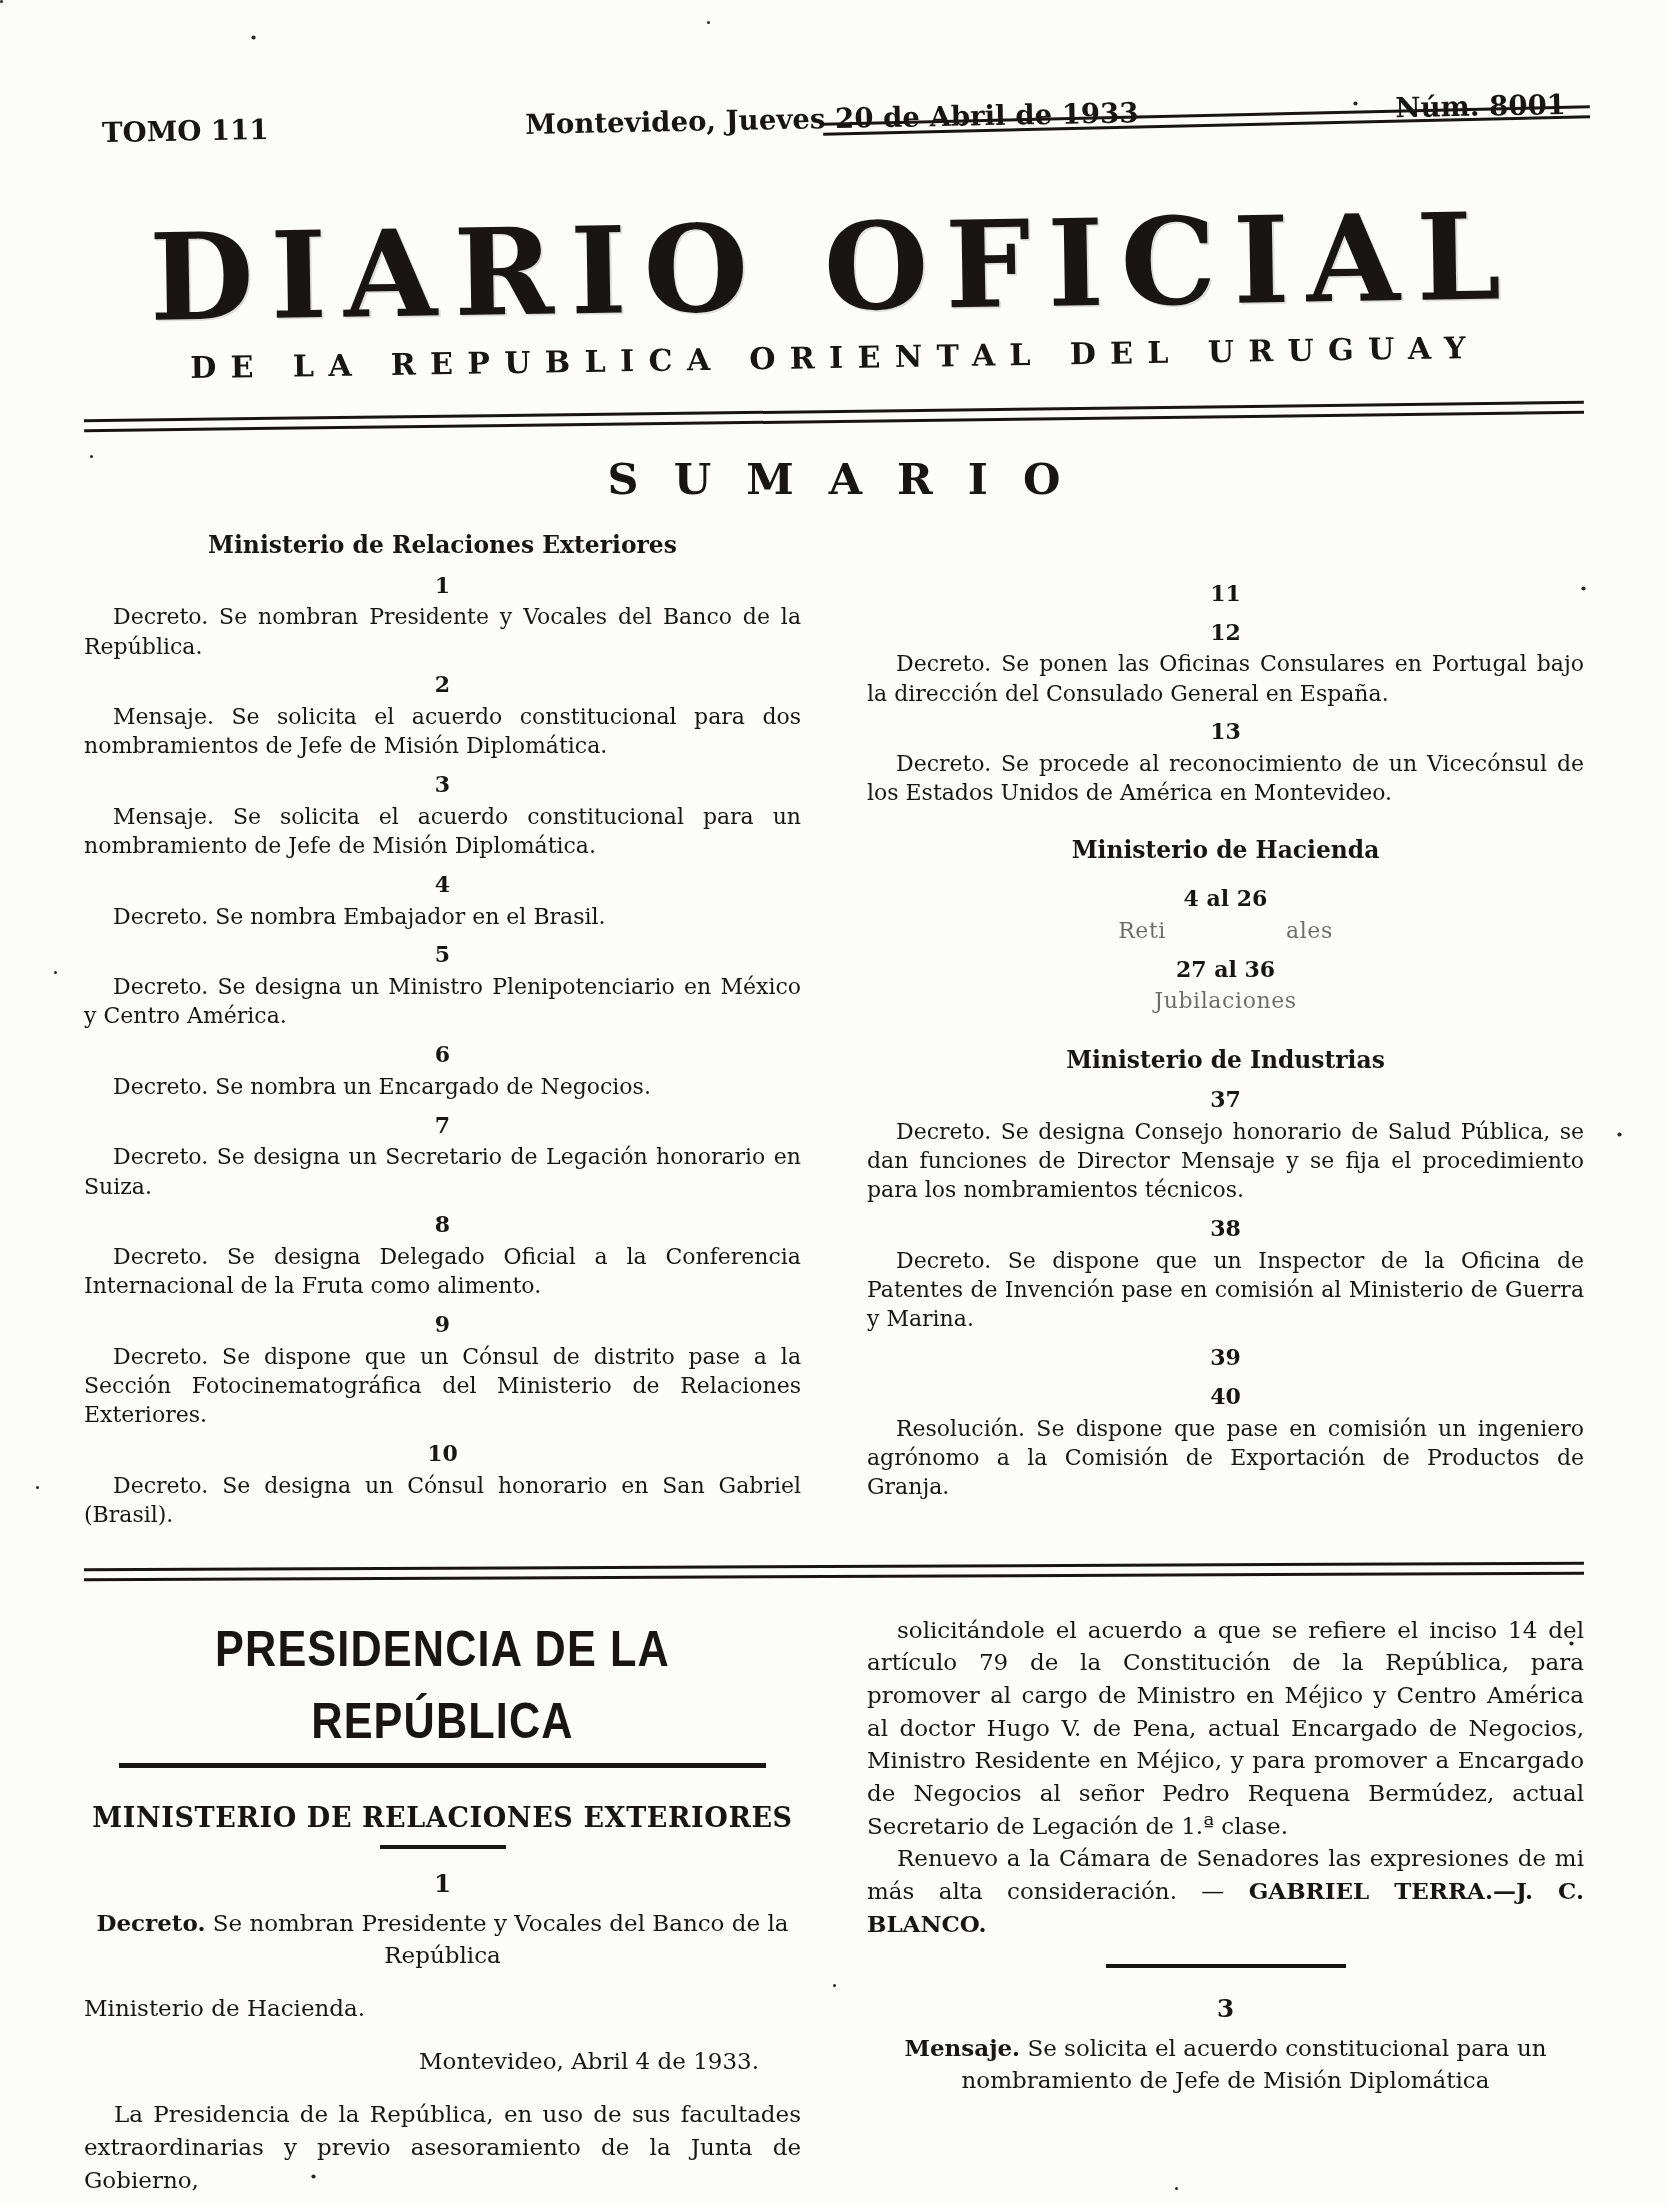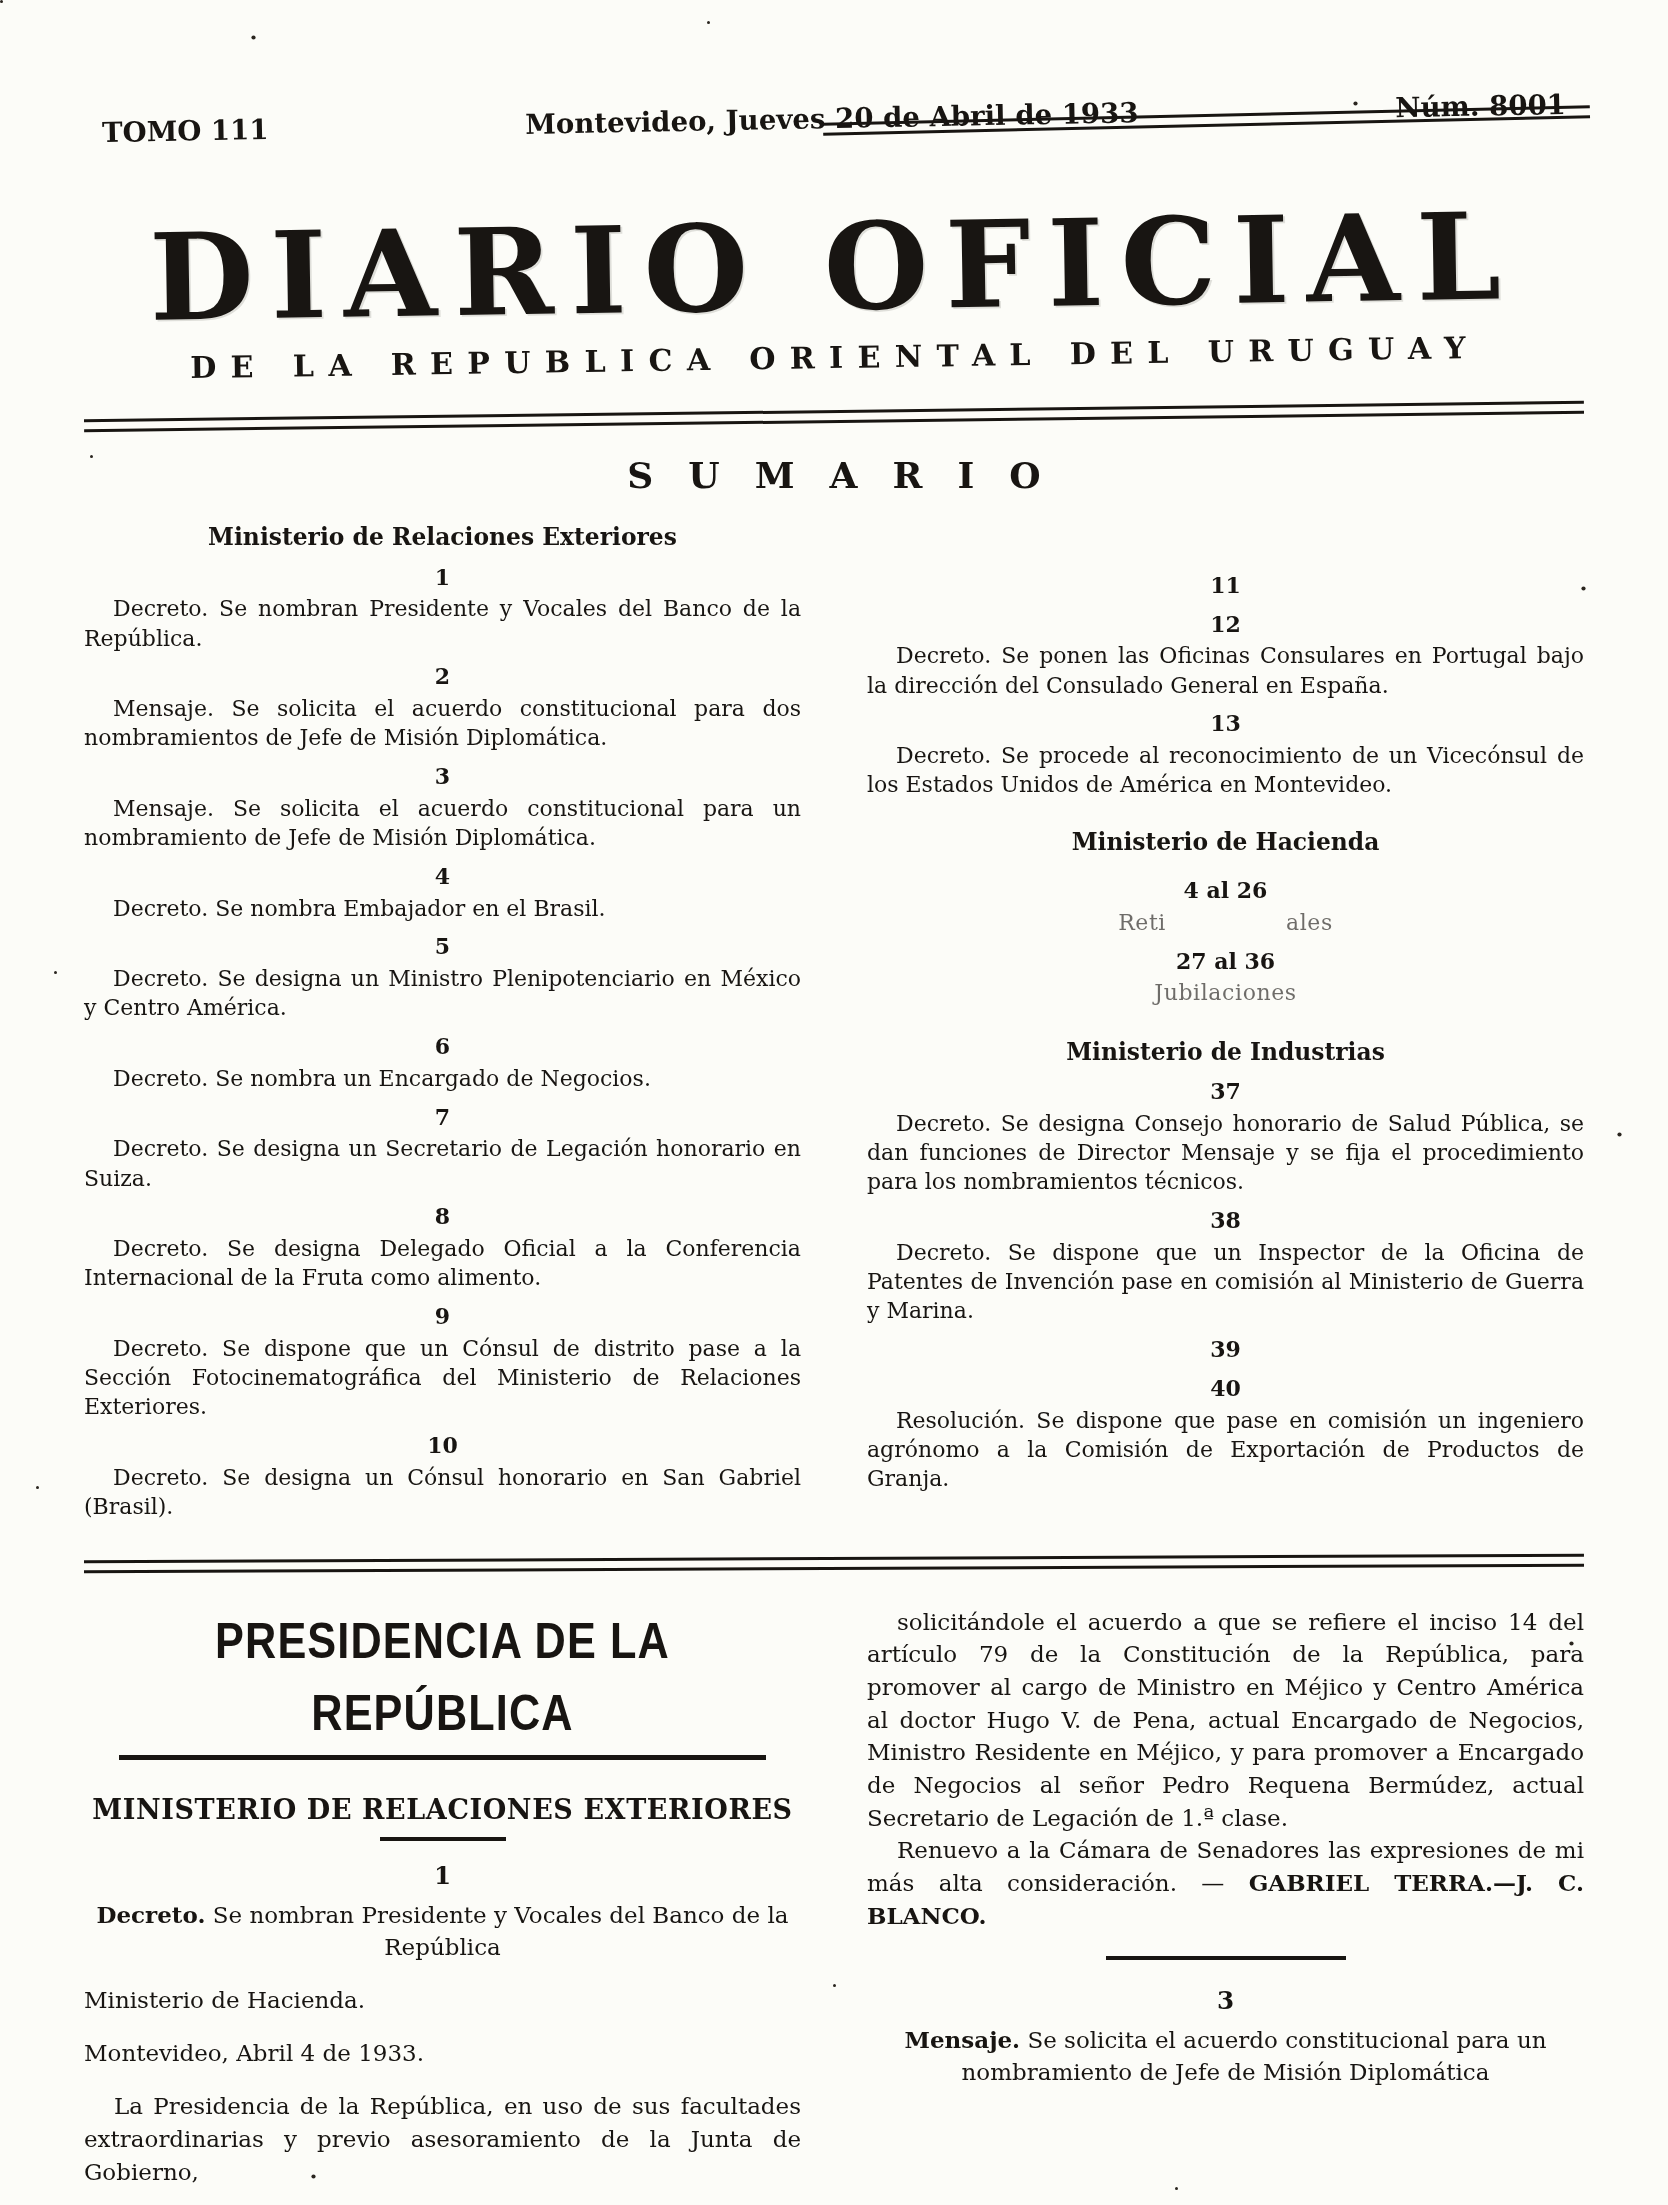--- a/index.html
+++ b/index.html
@@ -30,21 +30,21 @@
   .mast-sub{
     font-size:30px;font-weight:bold;letter-spacing:14.4px;
     margin-top:13px;white-space:nowrap;
   }
   .drule{border-top:3.6px solid #181512;border-bottom:3.6px solid #181512;height:6.6px;}
   .toprule{position:absolute;top:114px;right:78px;width:767px;transform:rotate(-1.3deg);}
   .mastrule{margin-top:35px;transform:rotate(-0.7deg);}
 
   
   .sumario-title{
-    text-align:center;font-size:36px;font-weight:bold;
+    text-align:center;font-size:43px;font-weight:bold;
     letter-spacing:35px;padding-left:35px;
     margin:31px 0 15.6px 0;
   }
   .sumgrid{
     display:grid;grid-template-columns:1fr 1fr;column-gap:66px;
     font-size:22px;line-height:1.33;
   }
   .sm-col-header{text-align:center;font-weight:bold;font-size:23.4px;margin:10.8px 0 8.4px 0;}
   .sm-num{text-align:center;font-weight:bold;font-size:22px;margin:9.6px 0 2.4px 0;}
   .sm-text{margin:0;text-align:justify;text-indent:29px;}
@@ -68,21 +68,21 @@
   .b-ministry{
     text-align:center;font-weight:bold;font-size:27px;
     letter-spacing:0.6px;margin-top:31px;
   }
   .b-ministry-rule{width:126px;height:3.6px;background:#181512;margin:8.4px auto 0 auto;}
   .b-num{text-align:center;font-weight:bold;font-size:24.6px;margin:18px 0 4.8px 0;}
   .b-heading{text-align:center;margin:0 0 3.6px 0;}
   .lead{font-weight:bold;}
   .b-line{margin:0;}
   .mt{margin-top:20.4px;}
-  .b-date{text-align:left;padding-right:42px;margin:20.4px 0;}
+  .b-date{text-align:right;padding-right:42px;margin:20.4px 0;}
   .b-para{margin:0;text-align:justify;text-indent:30px;}
   .sig{font-weight:bold;}
   .divider{width:240px;height:3.6px;background:#181512;margin:24px auto;}
 
   
   .specks{position:absolute;left:0;top:0;width:3px;height:3px;border-radius:50%;background:#2a251f;
     box-shadow: 252px 36px 0 0.6px #2a251f, 707px 21px 0 0 #2a251f, 1354px 102px 0 0.6px #2a251f,
       90px 455px 0 0 #2a251f, 1582px 587px 0 0.6px #2a251f, 54px 971px 0 0 #2a251f,
       1618px 1133px 0 0.6px #2a251f, 36px 1486px 0 0 #2a251f, 1570px 1642px 0 0.6px #2a251f,
       833px 1984px 0 0 #2a251f, 312px 2175px 0 0.6px #2a251f, 1175px 2187px 0 0 #2a251f;}

